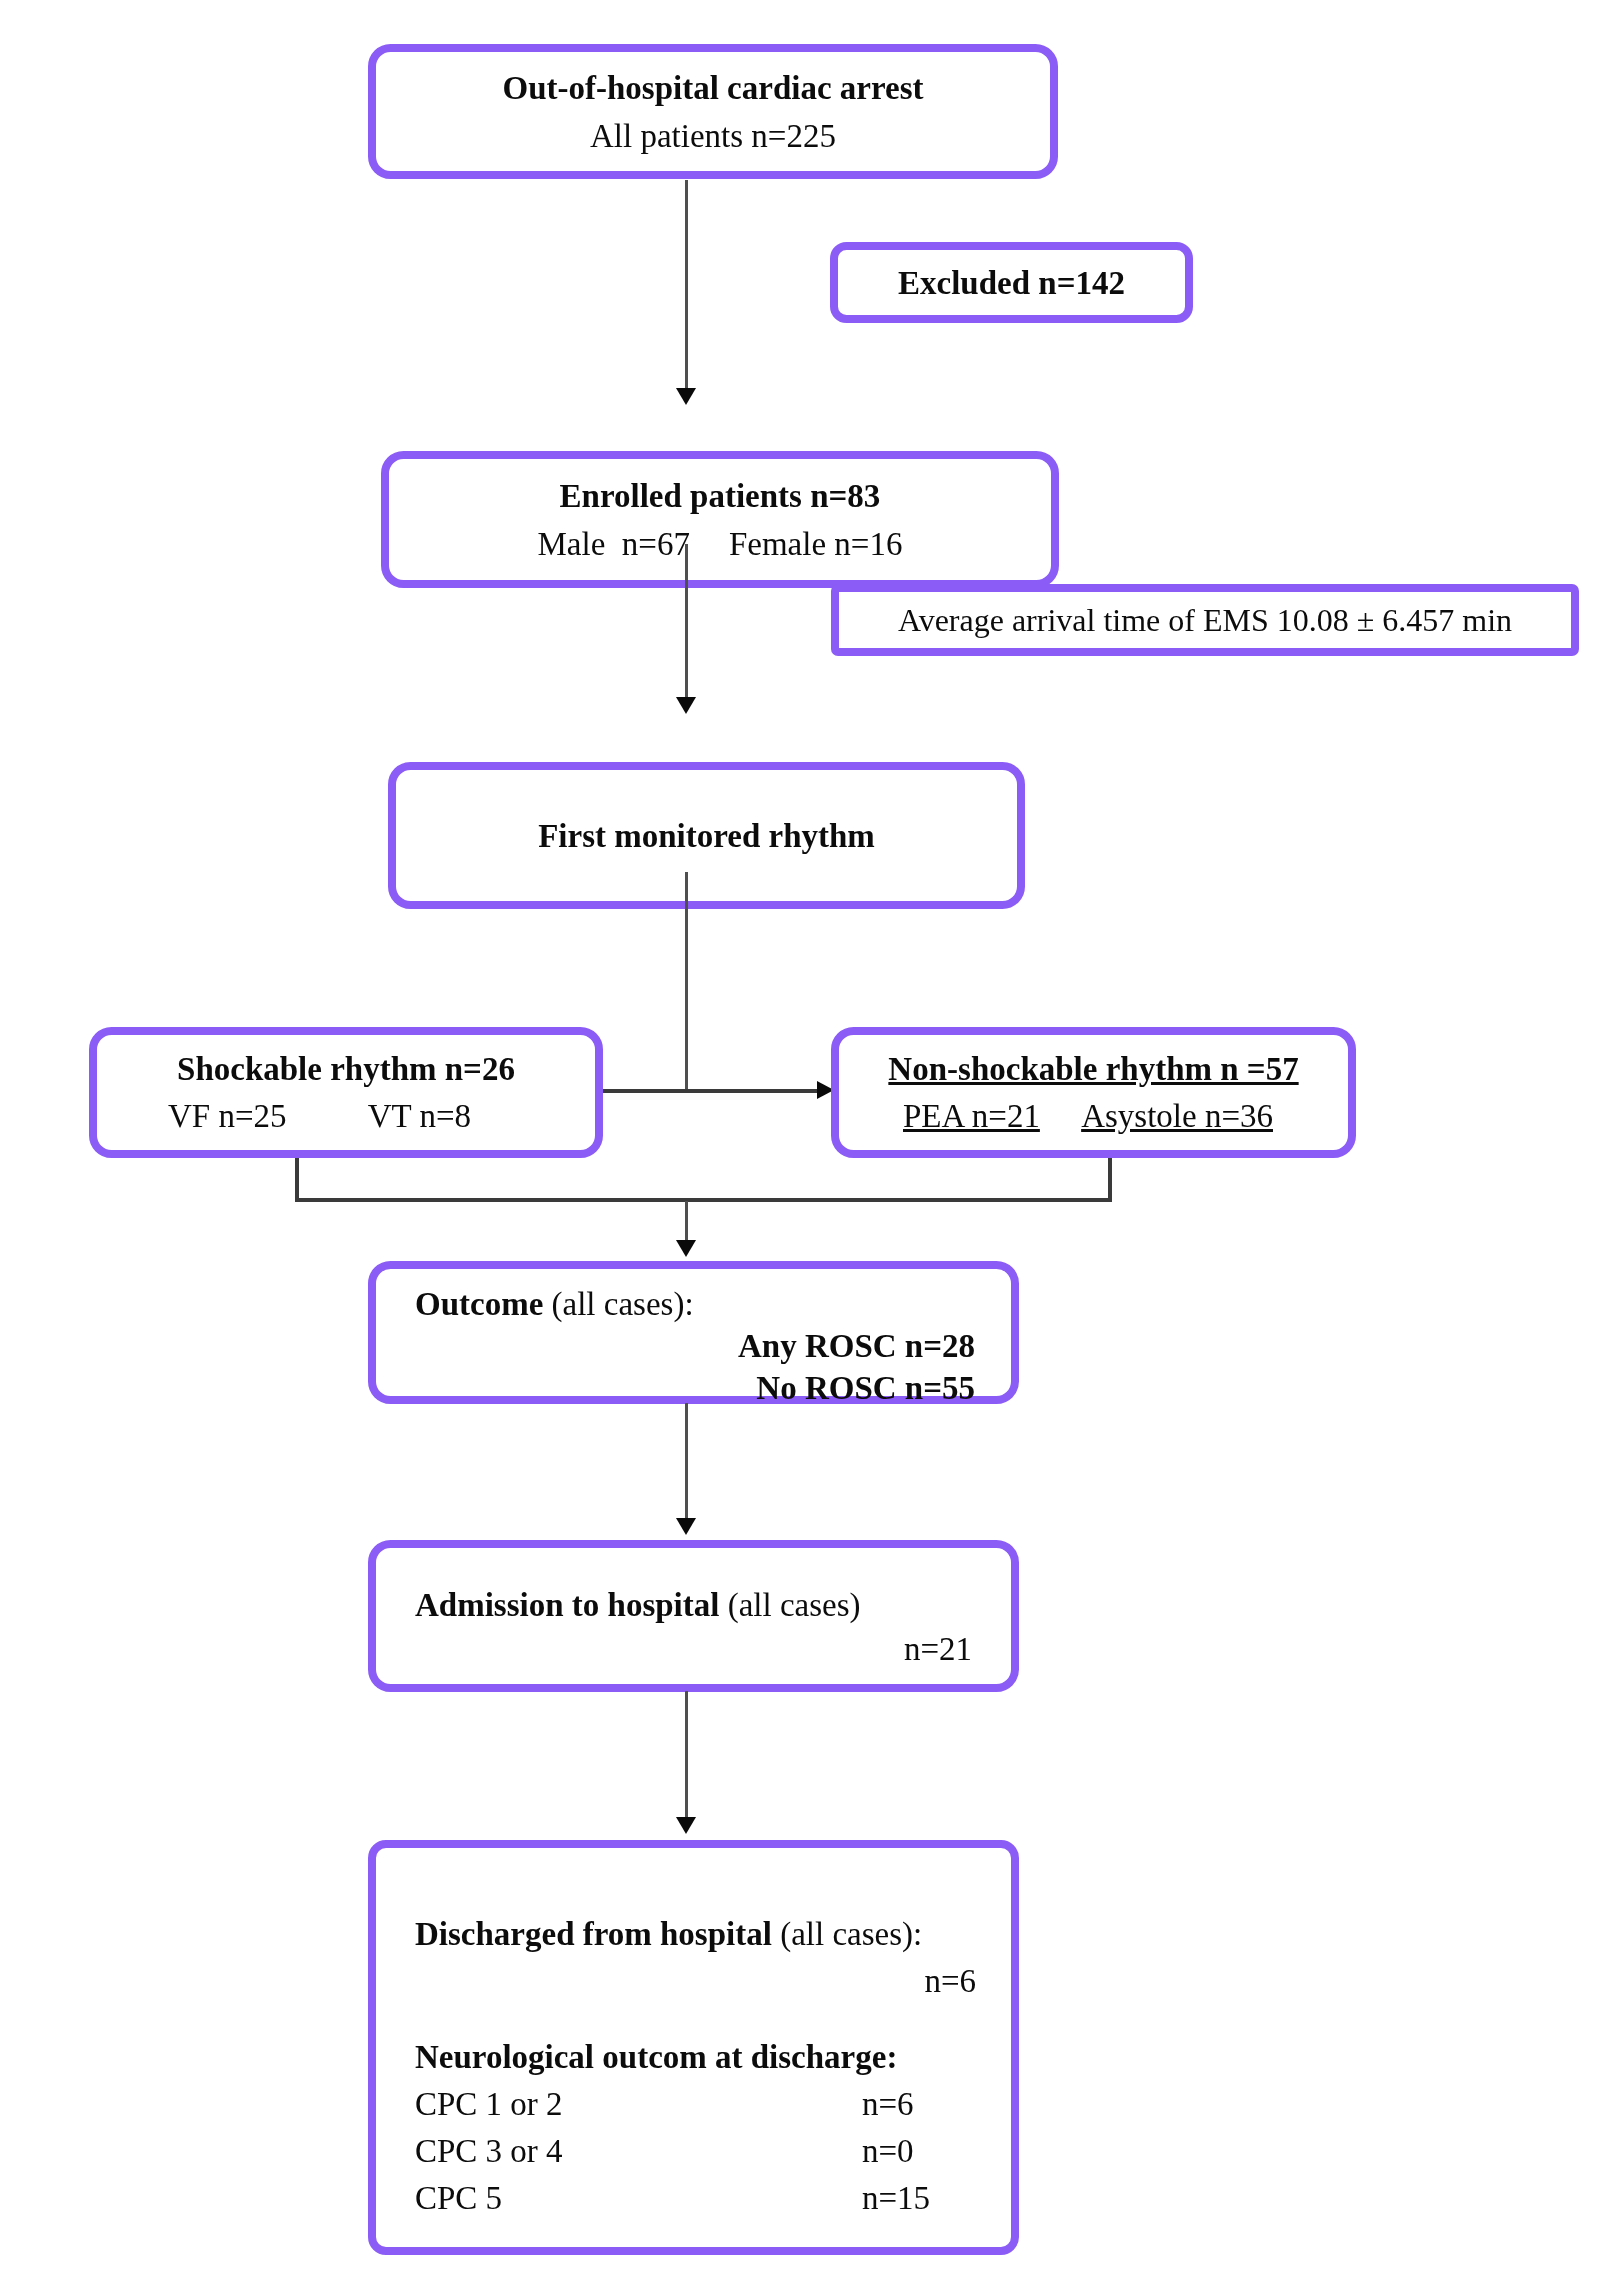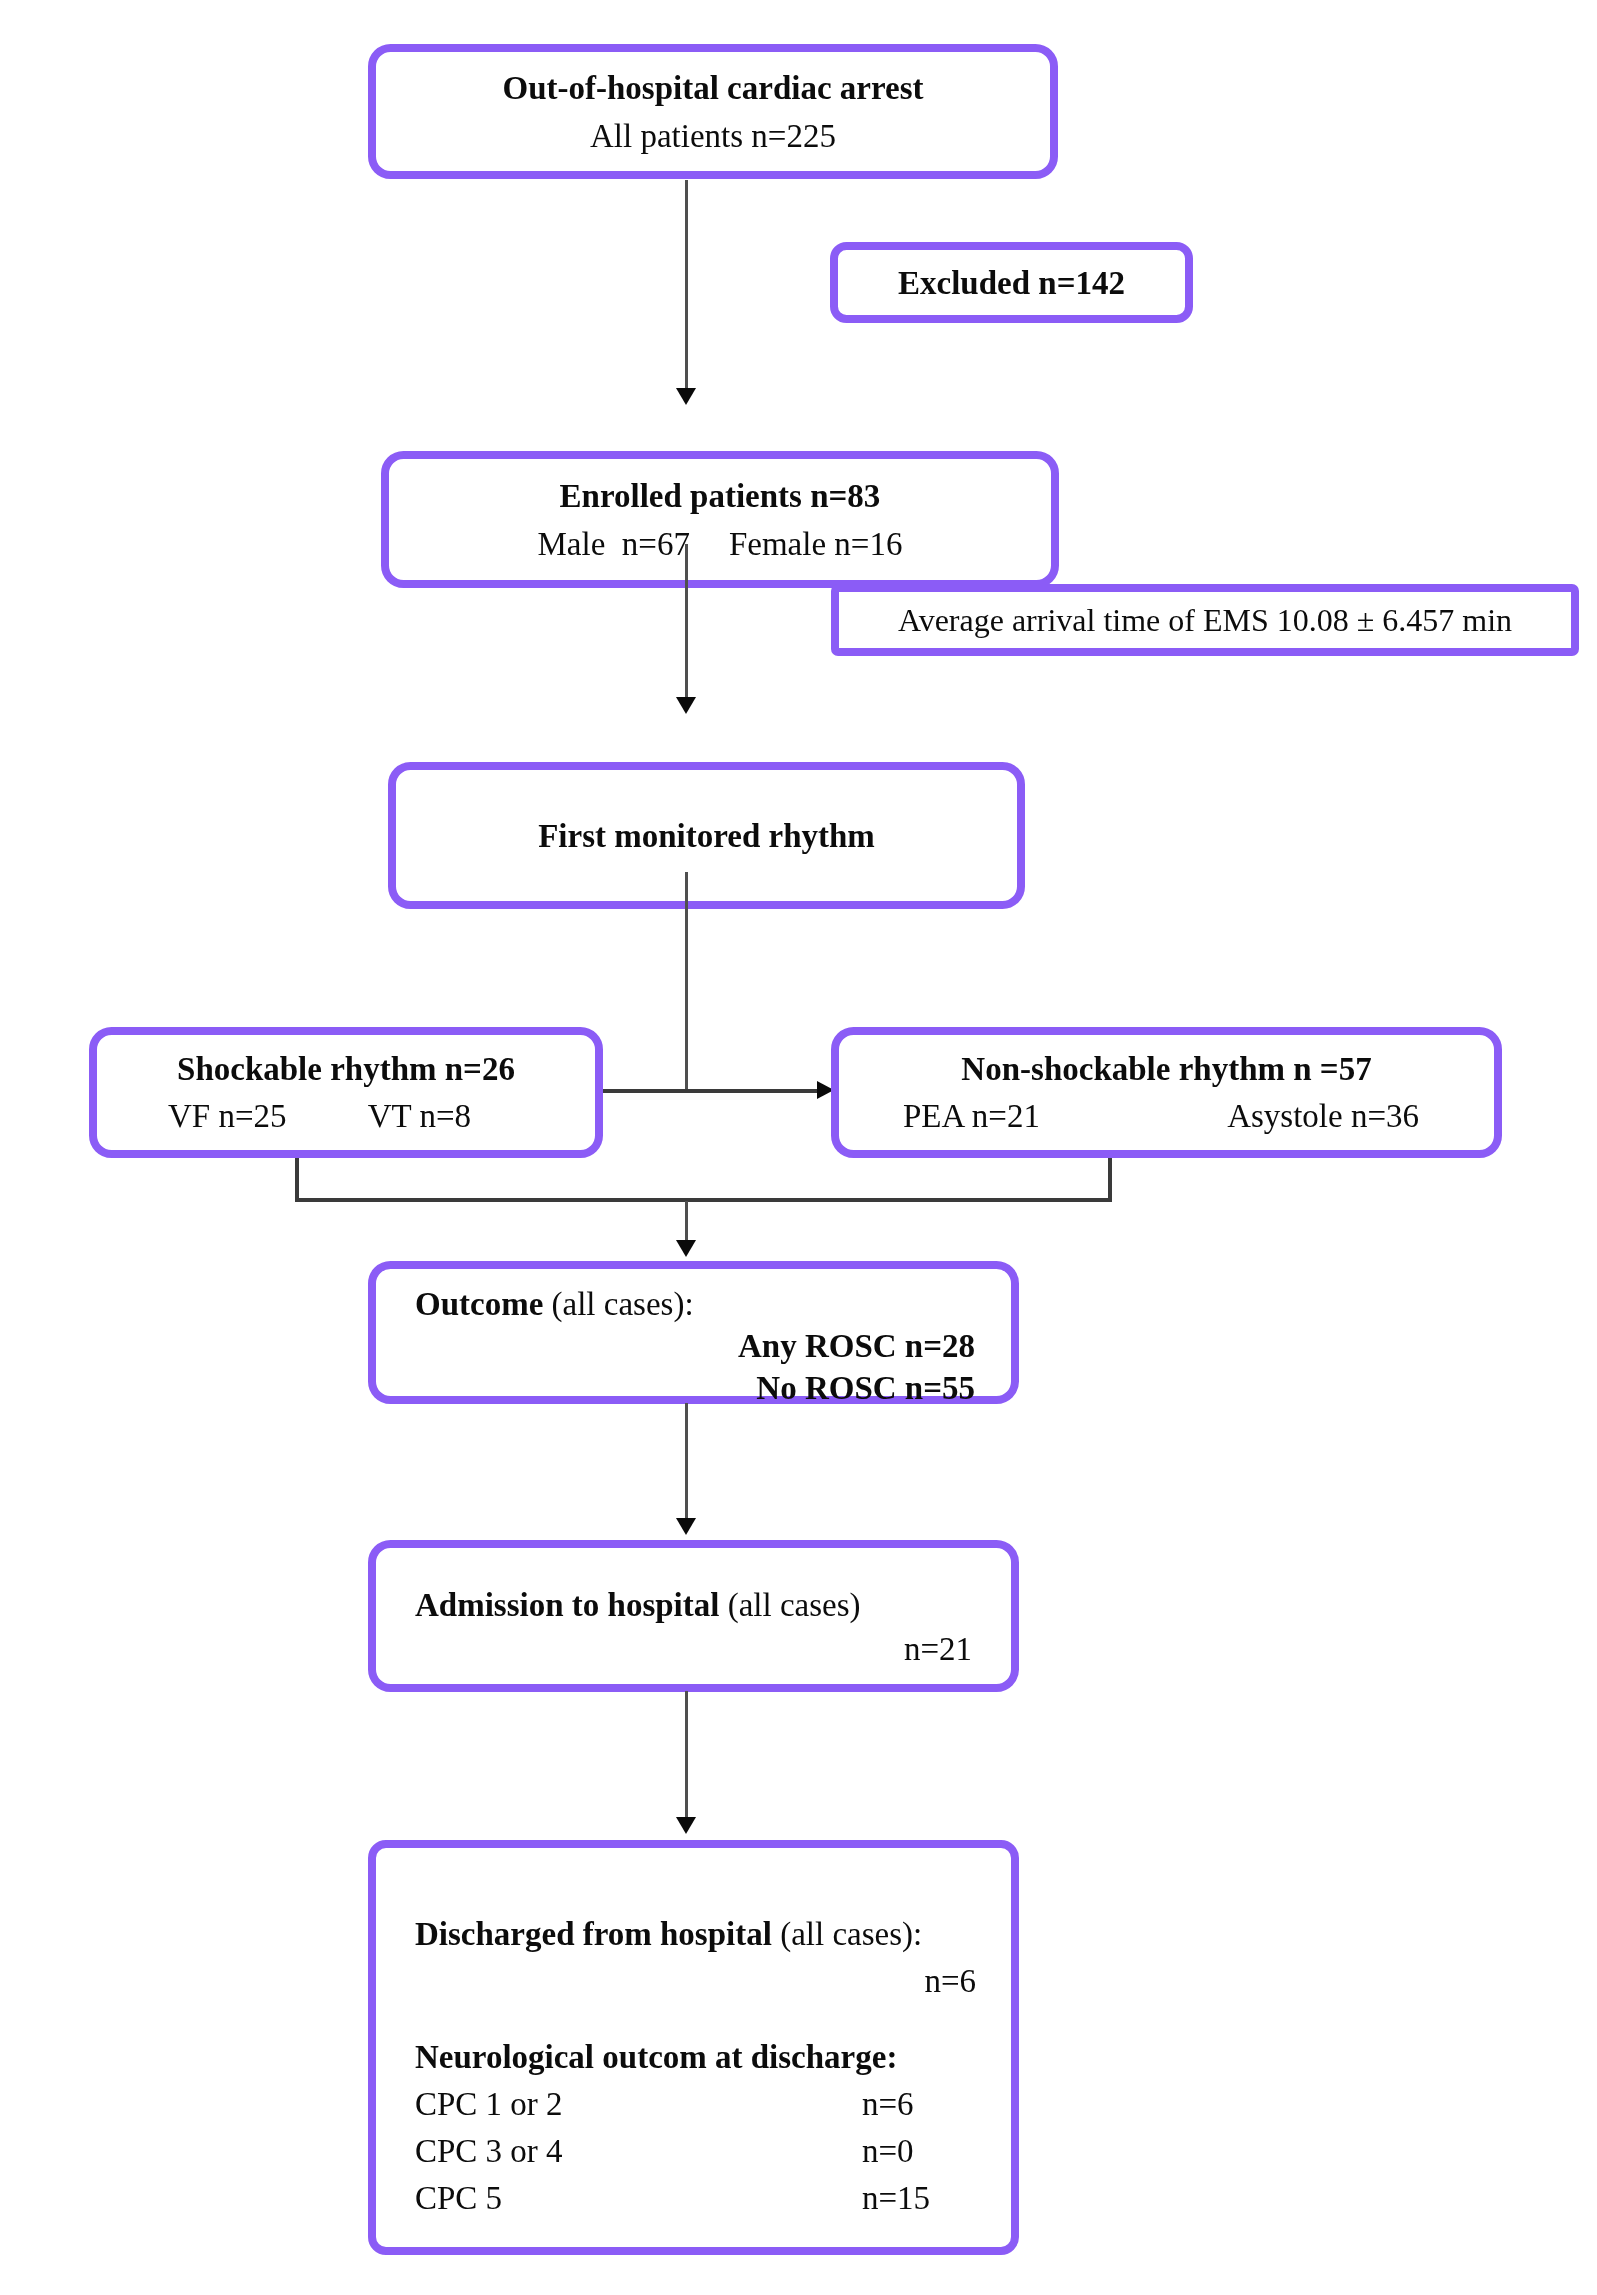--- a/index.html
+++ b/index.html
@@ -62,21 +62,21 @@
     border-bottom: 9.8px solid transparent;
     border-left: 17.3px solid #0a0a0a;
   }
   
   #box-ohca       { left: 368px;  top: 44px;   width: 690px; height: 135px; }
   #box-excluded   { left: 830px; top: 242px;  width: 363px; height: 81px; border-radius: 16.5px; }
   #box-enrolled   { left: 381px;  top: 407px;  width: 678px; height: 137px; margin-top: 44px; }
   #box-ems        { left: 831px; top: 584px;  width: 748px; height: 72px;  border-radius: 7px; font-size: 32px; }
   #box-rhythm     { left: 388px;  top: 762px;  width: 637px; height: 147px; }
   #box-shockable  { left: 41px;   top: 1027px; width: 514px; height: 131px; line-height: 47px; margin-left: 48px; }
-  #box-nonshock   { left: 831px; top: 1027px; width: 671px; height: 131px; line-height: 47px; }
+  #box-nonshock   { left: 831px; top: 1027px; width: 525px; height: 131px; line-height: 47px; text-decoration: underline; }
   #box-outcome    { left: 368px;  top: 1261px; width: 651px; height: 143px;
                     justify-content: flex-start; text-align: left;
                     padding: 13.5px 36px 0 39px; line-height: 42px; }
   #box-admission  { left: 368px;  top: 1540px; width: 651px; height: 152px;
                     justify-content: flex-start; text-align: left;
                     padding: 35px 39px 0 39px; line-height: 44px; }
   #box-discharged { left: 368px;  top: 1840px; width: 651px; height: 415px;
                     justify-content: flex-start; text-align: left;
                     padding: 63px 35px 0 39px; line-height: 47px; border-radius: 18px; }
   .right { text-align: right; }

